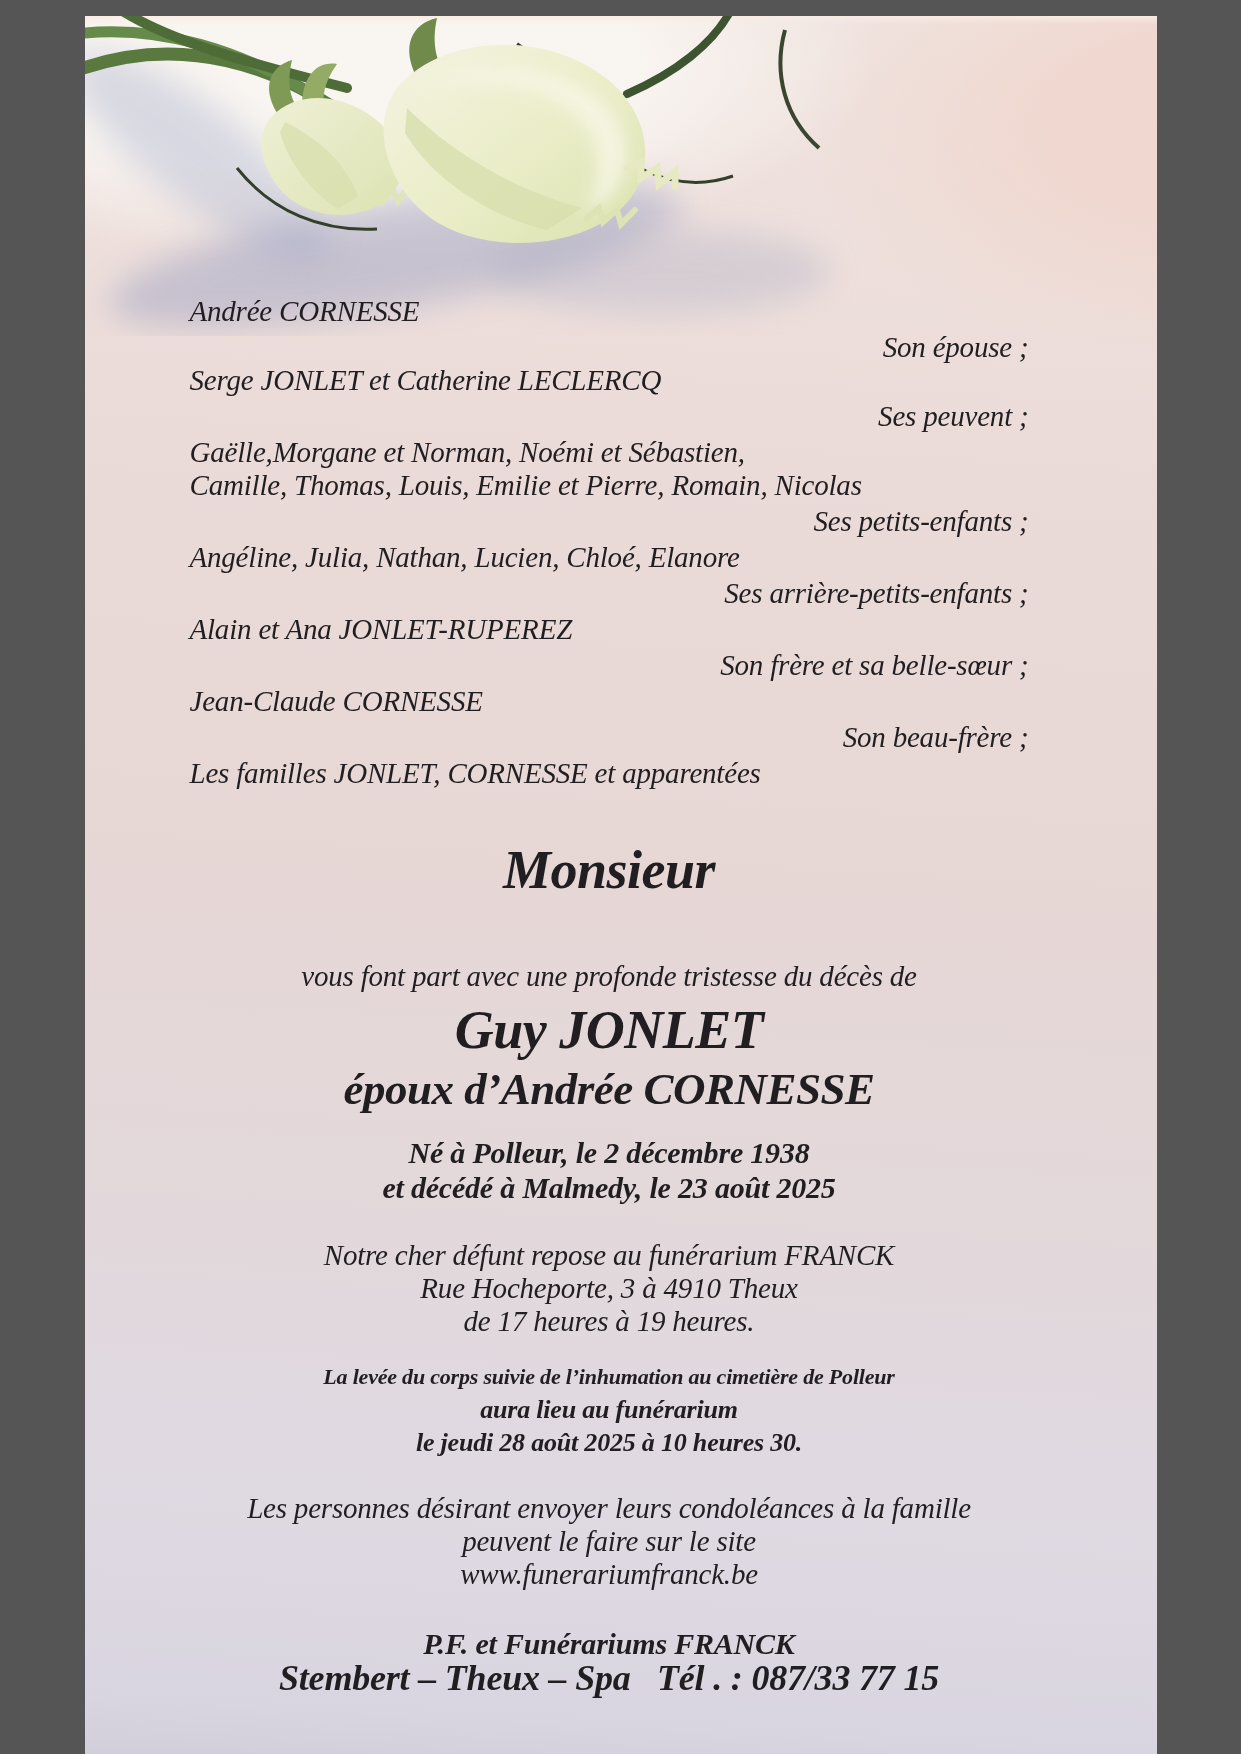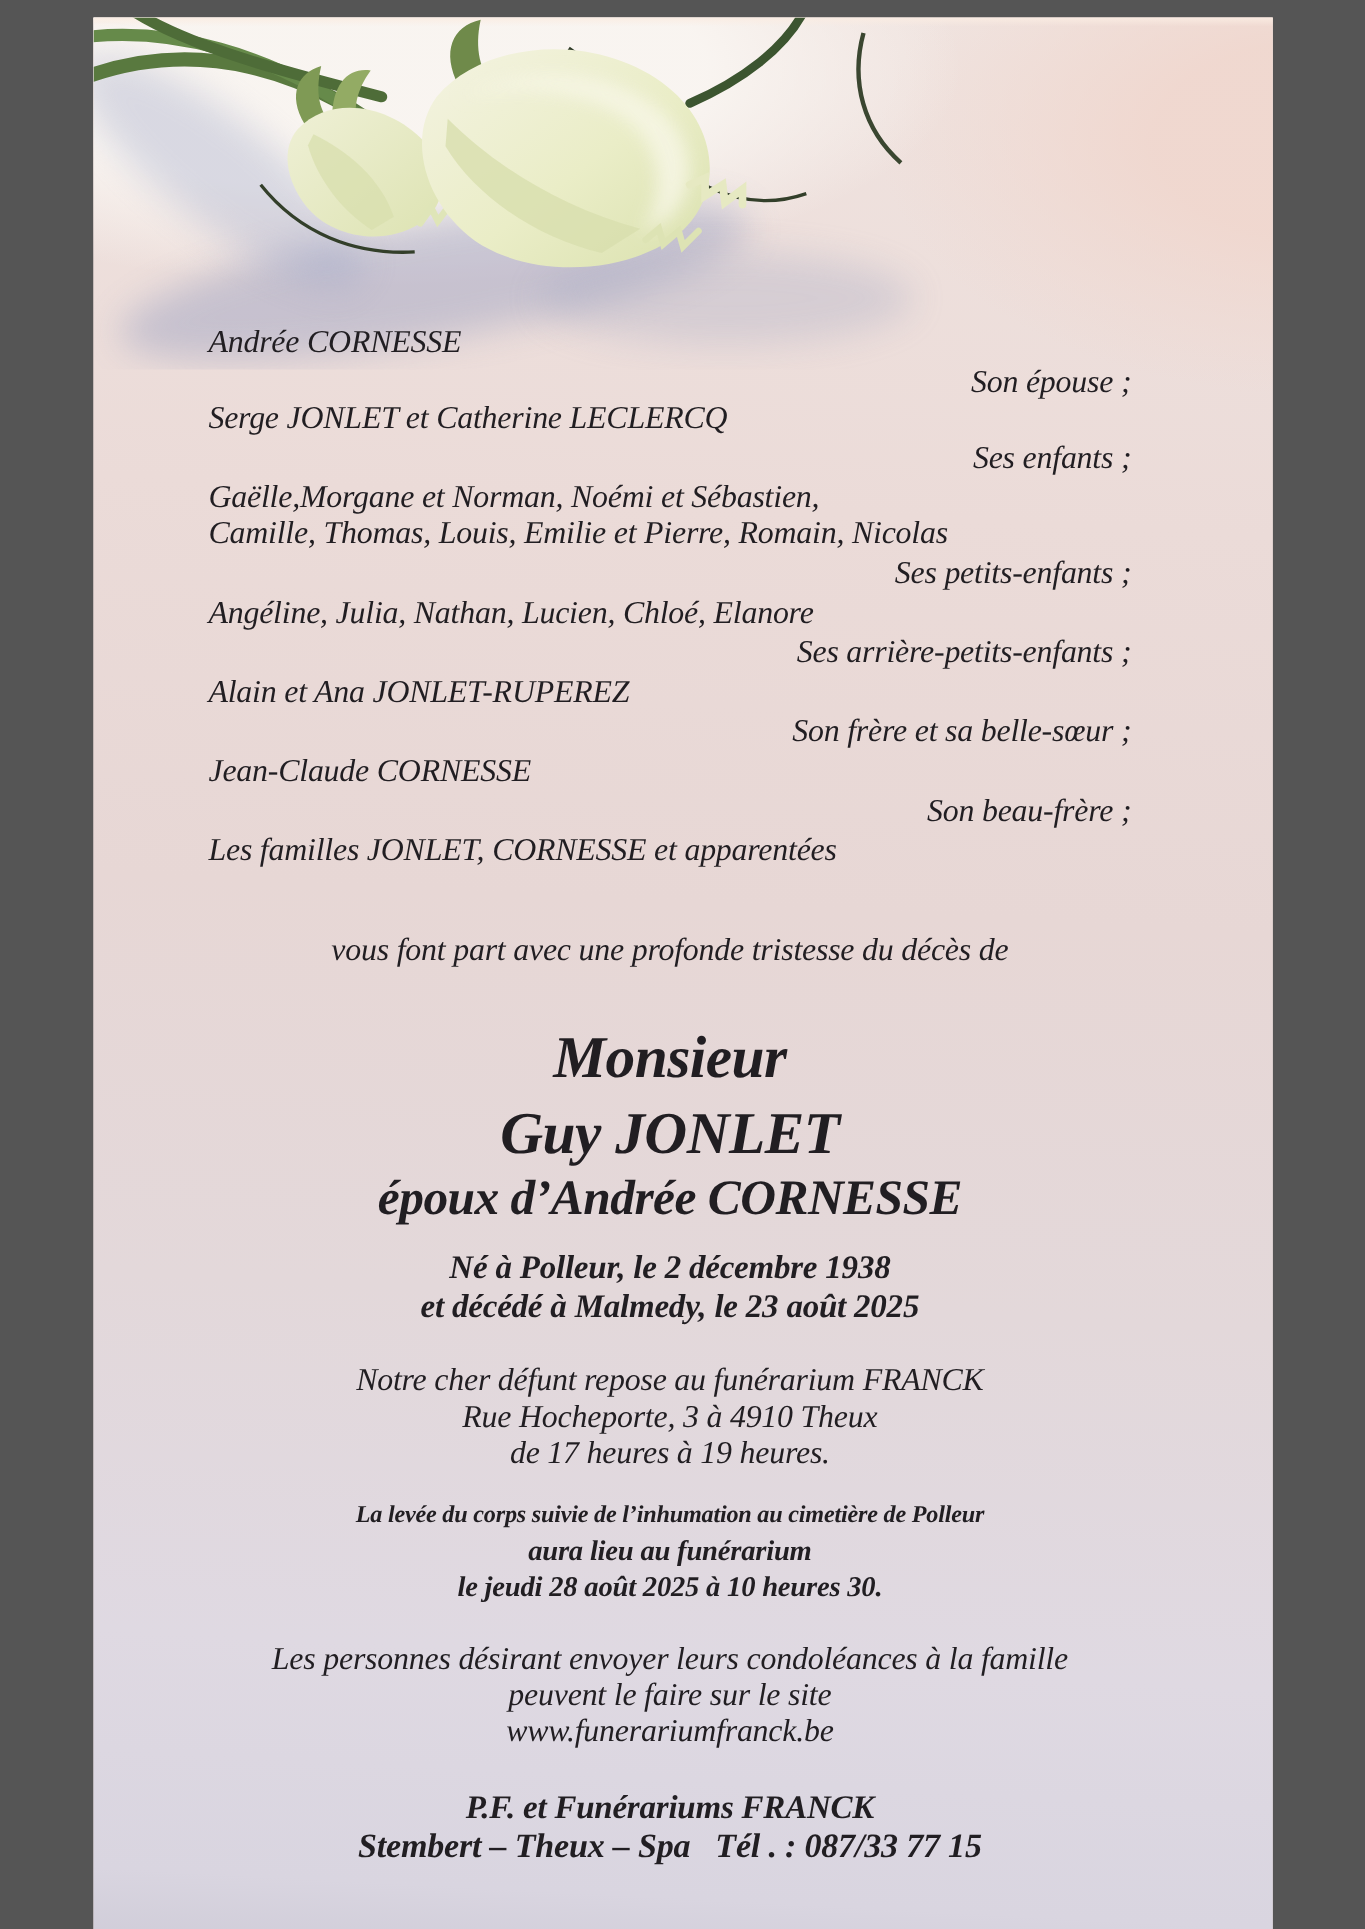--- a/index.html
+++ b/index.html
@@ -36,21 +36,21 @@
   .title-monsieur{font-size:54px;line-height:64px;margin-top:48px;font-weight:bold;letter-spacing:-.5px;}
   .title-name{font-size:54px;line-height:64px;margin-top:5px;font-weight:bold;letter-spacing:-.5px;}
   .title-spouse{font-size:45px;line-height:54px;font-weight:bold;letter-spacing:-.5px;}
   .dates-line1{margin-top:19px;font-size:30px;line-height:35px;}
   .dates-line2{font-size:30px;line-height:35px;}
   .repose1{margin-top:34px;}
   .ceremony1{margin-top:22px;font-size:22px;}
   .ceremony{font-size:26px;}
   .condol1{margin-top:33px;}
   .footer1{margin-top:36px;font-size:30px;line-height:34px;}
-  .footer2{font-size:31px;line-height:34px;}
+  .footer2{font-size:36px;line-height:34px;}
 </style>
 </head>
 <body>
 
 <div class="sheet" style="--ink: #211e22;">
 
   <svg class="photo" viewBox="0 0 780 320" width="780" height="320" aria-hidden="true">
     <defs>
       <linearGradient id="petal" x1="0" y1="0" x2="1" y2="1">
         <stop offset="0" stop-color="#f4f3e2"></stop>
@@ -98,36 +98,36 @@
     <path d="M 542 152 l 14 -6 l 0 16 l 16 -10 l 2 16 l 16 -12 l 0 14" stroke="#e6e9c2" stroke-width="7" fill="none" stroke-linecap="round"></path>
     <path d="M 502 202 l 12 -10 l 4 14 l 14 -12 l 4 14 l 14 -14" stroke="#dde3b4" stroke-width="6" fill="none" stroke-linecap="round"></path>
   </svg>
 
   <div class="content">
 
     <div>
         <div class="line name-line">Andrée CORNESSE</div>
         <div class="line relation-line">Son épouse ;</div>
         <div class="line name-line follow">Serge JONLET et Catherine LECLERCQ</div>
-        <div class="line relation-line">Ses enfants ;</div>
+        <div class="line relation-line">Ses peuvent ;</div>
         <div class="line name-line">Gaëlle,Morgane et Norman, Noémi et Sébastien,</div>
         <div class="line name-line follow">Camille, Thomas, Louis, Emilie et Pierre, Romain, Nicolas</div>
         <div class="line relation-line">Ses petits-enfants ;</div>
         <div class="line name-line">Angéline, Julia, Nathan, Lucien, Chloé, Elanore</div>
         <div class="line relation-line">Ses arrière-petits-enfants ;</div>
         <div class="line name-line">Alain et Ana JONLET-RUPEREZ</div>
         <div class="line relation-line">Son frère et sa belle-sœur ;</div>
         <div class="line name-line">Jean-Claude CORNESSE</div>
         <div class="line relation-line">Son beau-frère ;</div>
         <div class="line name-line">Les familles JONLET, CORNESSE et apparentées</div>
       </div>
 
+    <div class="line center title-monsieur">Monsieur</div>
+
     <div class="line center intro-line">vous font part avec une profonde tristesse du décès de</div>
-
-    <div class="line center title-monsieur">Monsieur</div>
     <div class="line center title-name">Guy JONLET</div>
     <div class="line center title-spouse">époux d’Andrée CORNESSE</div>
 
     <div class="line center bold dates-line1">Né à Polleur, le 2 décembre 1938</div>
     <div class="line center bold dates-line2">et décédé à Malmedy, le 23 août 2025</div>
 
     <div class="line center repose1">Notre cher défunt repose au funérarium FRANCK</div>
     <div class="line center">Rue Hocheporte, 3 à 4910 Theux</div>
     <div class="line center">de 17 heures à 19 heures.</div>
 

